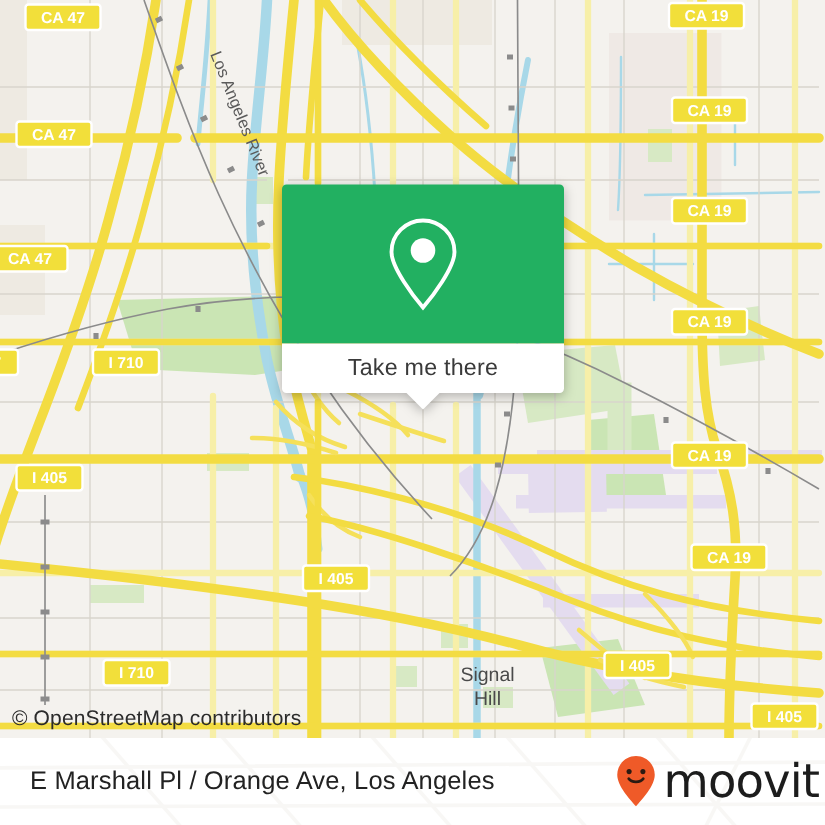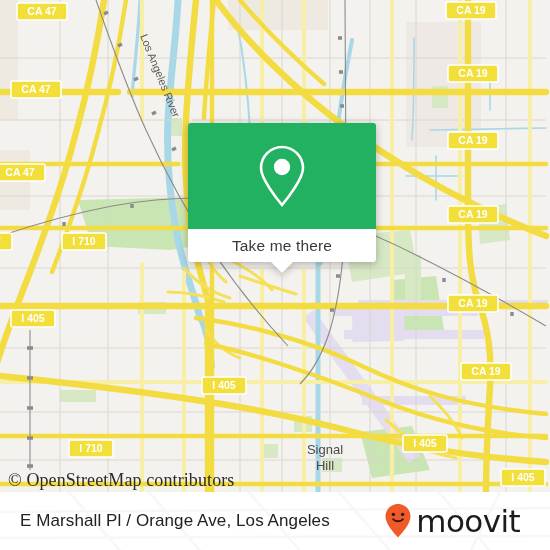--- a/index.html
+++ b/index.html
@@ -22,26 +22,25 @@
     width: 550px; height: 492px;
     overflow: hidden;
     background: #f4f2ee;
   }
   #map svg { display: block; }
 
   
   #attrib {
     position: absolute;
     left: 8px; top: 470px;
-    font-size: 18px;
+    font-size: 14px;
     color: #2b2b2b;
     letter-spacing: .1px;
     white-space: nowrap;
     z-index: 40;
-    font-family: Liberation Serif, serif;
   }
 
   
   #popup {
     position: absolute;
     left: 188px; top: 123px;
     width: 188px;
     z-index: 60;
     filter: drop-shadow(0 2px 4px rgba(0,0,0,.28));
   }
@@ -92,21 +91,21 @@
     left: 20px; top: 50%;
     transform: translateY(-50%);
     font-size: 17px;
     color: #222222;
     letter-spacing: .1px;
     white-space: nowrap;
     z-index: 3;
   }
   #brand {
     position: absolute;
-    right: 30px; top: 50%;
+    right: 4px; top: 50%;
     transform: translateY(-50%);
     display: flex;
     align-items: center;
     gap: 4px;
     z-index: 3;
   }
   #brand-name {
     font-size: 31px;
     color: #1c1c1c;
     letter-spacing: -.6px;

